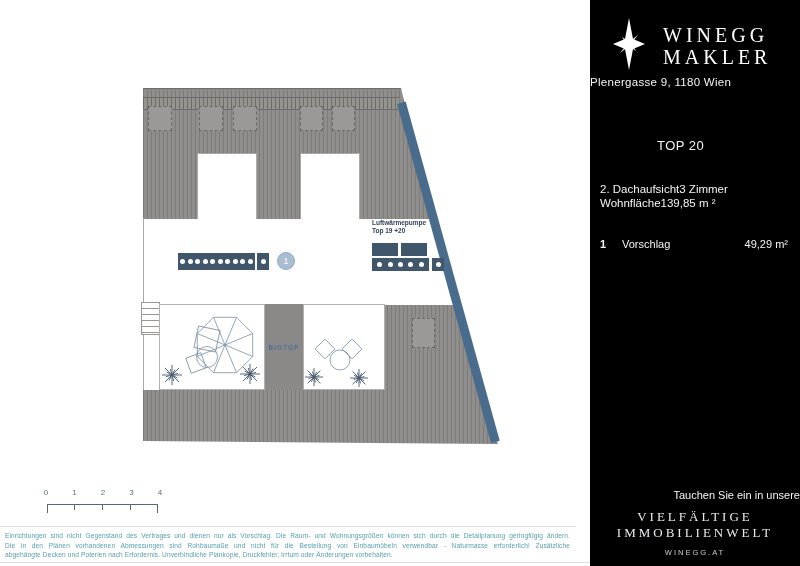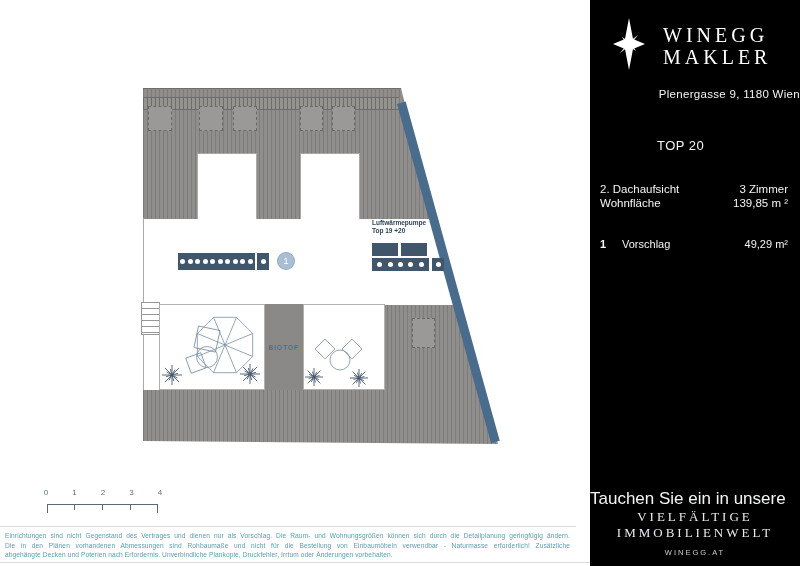--- a/index.html
+++ b/index.html
@@ -47,28 +47,28 @@
   .hr2{left:0;top:562px;width:800px;height:1px;background:#D9DDE0;}
   .disclaimer{left:5px;top:531px;width:565px;color:#57A0AF;font-size:6.6px;line-height:9.6px;letter-spacing:.1px;}
   .disclaimer div{text-align:justify;text-align-last:justify;}
   .disclaimer div:last-child{text-align-last:left;}
 
   
   .sidebar{left:590px;top:0;width:210px;height:566px;background:#000000;color:#F2F4F6;}
   .logo-star{left:16px;top:16px;}
   .logo-word1{left:73px;top:24px;font-family:"Liberation Serif",serif;font-size:20px;letter-spacing:4px;color:#fff;}
   .logo-word2{left:73px;top:46px;font-family:"Liberation Serif",serif;font-size:20px;letter-spacing:4px;color:#fff;}
-  .address{left:0;top:88px;width:100%;text-align:right;font-size:11.5px;font-weight:300;letter-spacing:.3px;}
+  .address{left:0;top:76px;width:100%;text-align:left;font-size:11.5px;font-weight:300;letter-spacing:.3px;}
   .unit-title{left:20px;top:138px;font-size:13px;letter-spacing:.5px;font-weight:500;margin-left:47px;}
   .detailrows{left:10px;top:182px;width:188px;font-size:11.5px;font-weight:300;line-height:14px;}
-  .detailrows .row{display:flex;justify-content:space-between;}
+  .detailrows .row{display:flex;}
   .outdoorrow{left:10px;top:238px;width:188px;display:flex;font-size:11px;font-weight:300;align-items:baseline;}
   .outdoorrow b{width:22px;font-weight:bold;font-size:11px;}
   .outdoorrow .val{margin-left:auto;}
-  .sb-footer1{left:0;top:489px;width:100%;text-align:left;font-size:17px;font-weight:300;}
+  .sb-footer1{left:0;top:489px;width:100%;text-align:right;font-size:11px;font-weight:300;}
   .sb-footer2{left:0;top:509px;width:100%;text-align:center;font-family:"Liberation Serif",serif;
               font-size:13px;letter-spacing:3px;color:#E8EBEE;}
   .sb-footer3{left:0;top:525px;width:100%;text-align:center;font-family:"Liberation Serif",serif;
               font-size:13px;letter-spacing:3px;color:#E8EBEE;}
   .sb-site{left:0;top:548px;width:100%;text-align:center;font-size:7.5px;letter-spacing:2px;color:rgba(255,255,255,.78);}
 </style>
 </head>
 <body>
 
 <div class="page">

